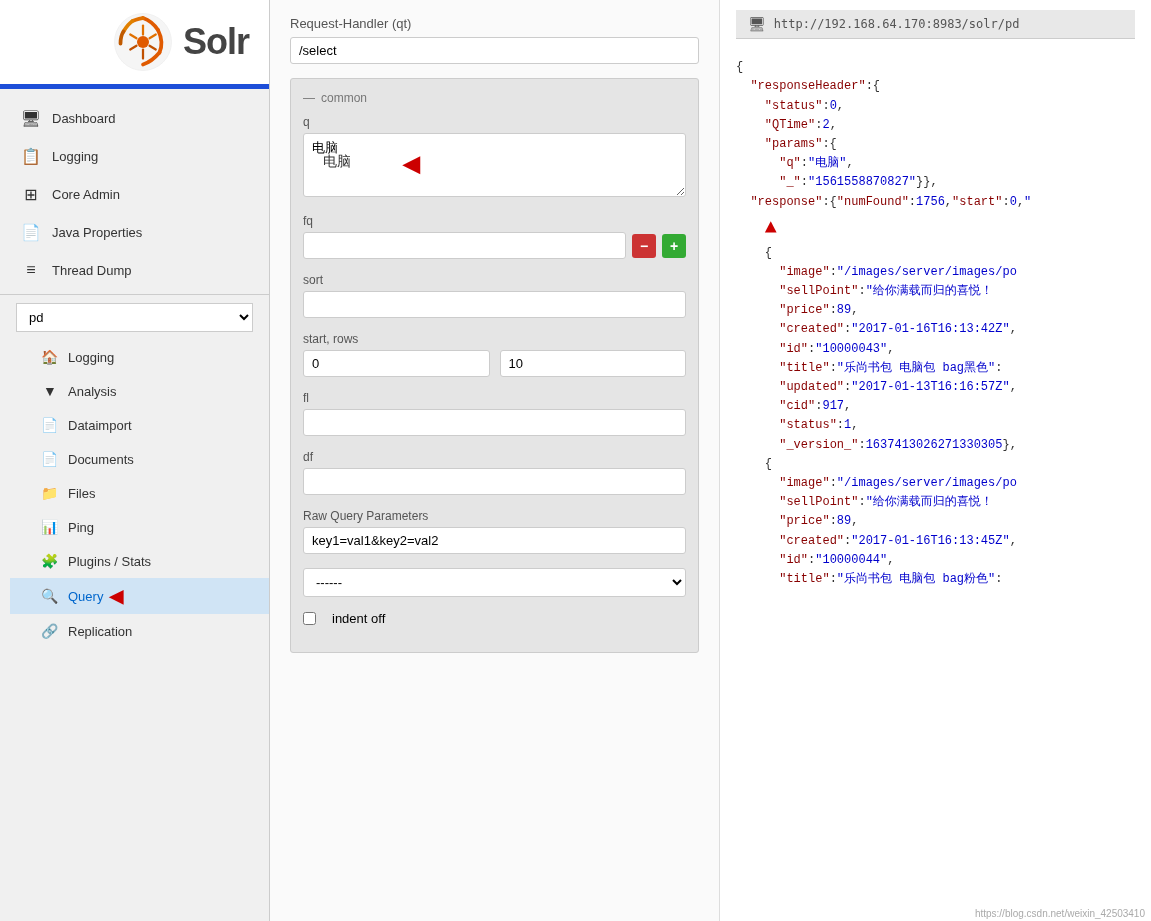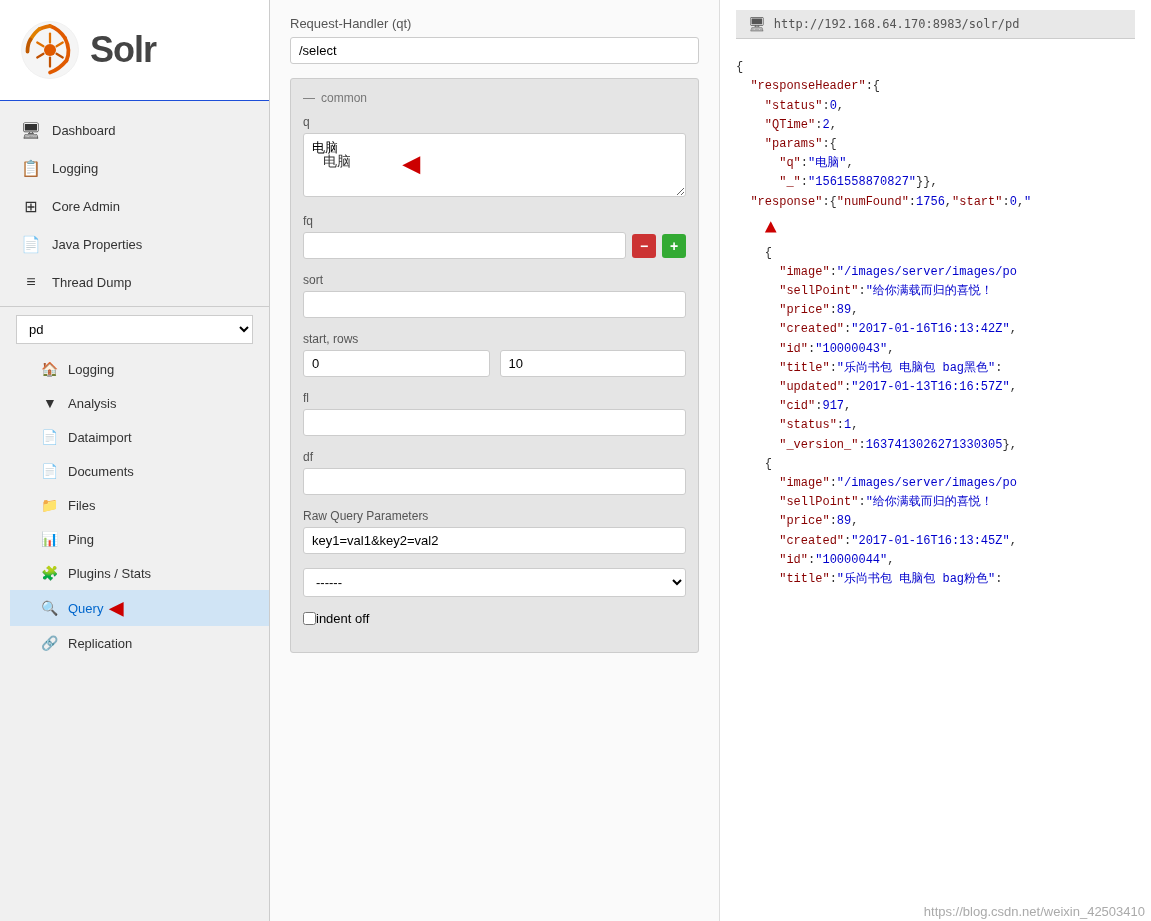--- a/index.html
+++ b/index.html
@@ -17,25 +17,26 @@
       width: 270px;
       min-width: 270px;
       background: #f0f0f0;
       border-right: 1px solid #ccc;
       display: flex;
       flex-direction: column;
       overflow-y: auto;
     }
 
     .sidebar-logo {
-      padding: 20px 20px;
-      background: #fff;
-      border-bottom: 1px solid #1d4ed8;
-      display: flex;
-      align-items: center;
+      padding: 12px 20px;
+      background: #fff;
+      border-bottom: 5px solid #1d4ed8;
+      display: flex;
+      align-items: center;
+      justify-content: flex-end;
     }
 
     .solr-logo-svg {
       width: 60px;
       height: 60px;
       margin-right: 10px;
     }
 
     .solr-text {
       font-size: 36px;
@@ -271,21 +272,21 @@
       border: 1px solid #ccc;
       border-radius: 3px;
       font-size: 13px;
       background: #fff;
       cursor: pointer;
     }
 
     .indent-row {
       display: flex;
       align-items: center;
-      gap: 0;
+      gap: 16px;
     }
 
     .indent-row input[type="checkbox"] {
       cursor: pointer;
     }
 
     
     .url-bar {
       background: #e8e8e8;
       border-bottom: 1px solid #ccc;
@@ -319,21 +320,21 @@
     
     ::-webkit-scrollbar { width: 6px; }
     ::-webkit-scrollbar-track { background: #f1f1f1; }
     ::-webkit-scrollbar-thumb { background: #bbb; border-radius: 3px; }
 
     
     .watermark {
       position: fixed;
       bottom: 0;
       right: 0;
-      font-size: 13px;
+      font-size: 10px;
       color: #aaa;
       padding: 2px 6px;
       background: rgba(255,255,255,0.7);
     }
   </style>
 </head>
 <body>
 
 <div id="sidebar">
   <div class="sidebar-logo">

